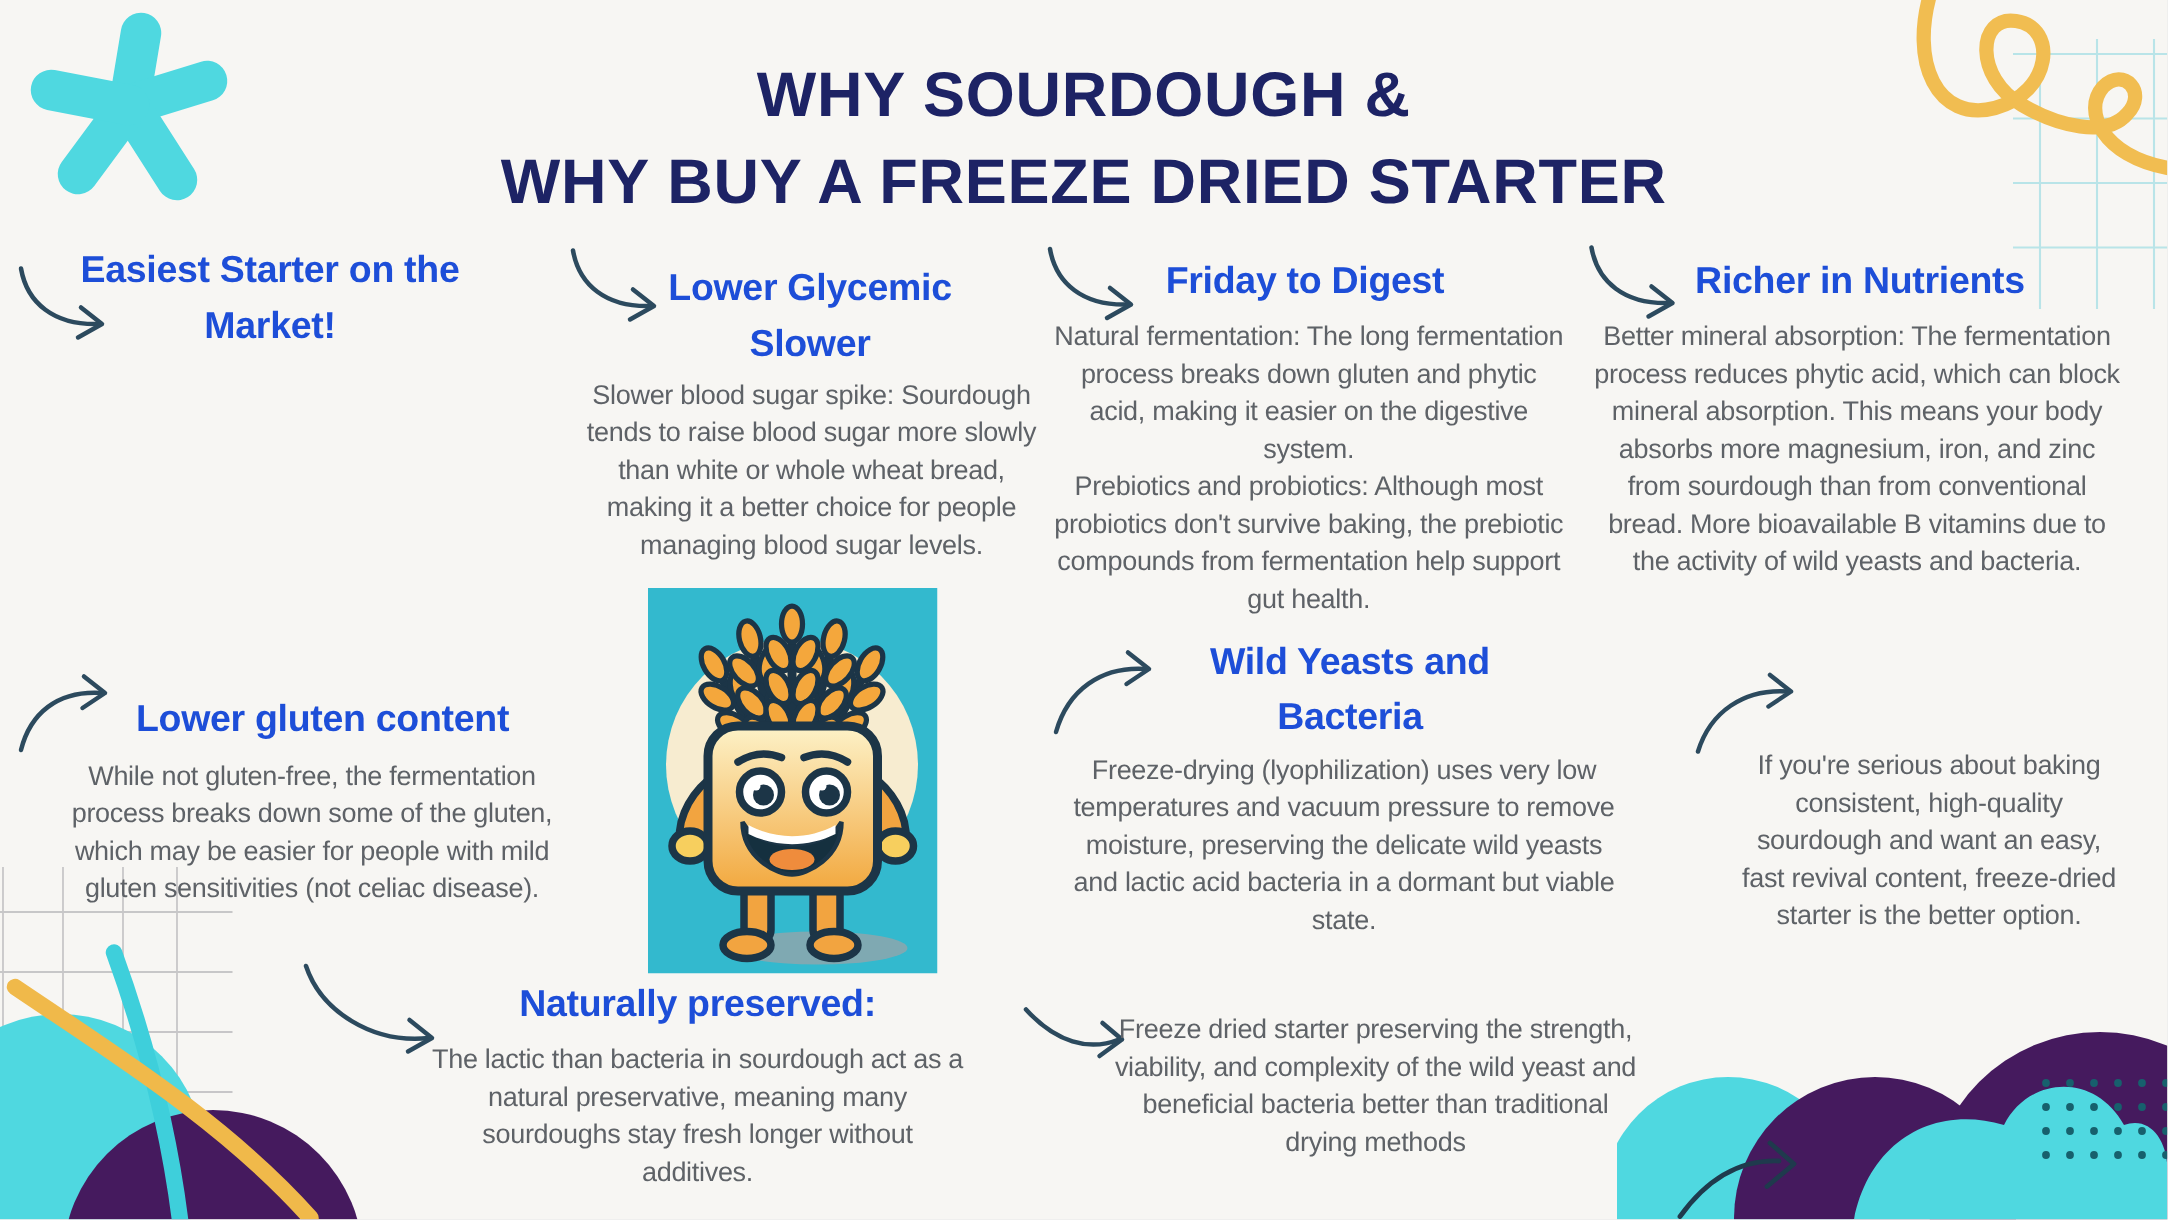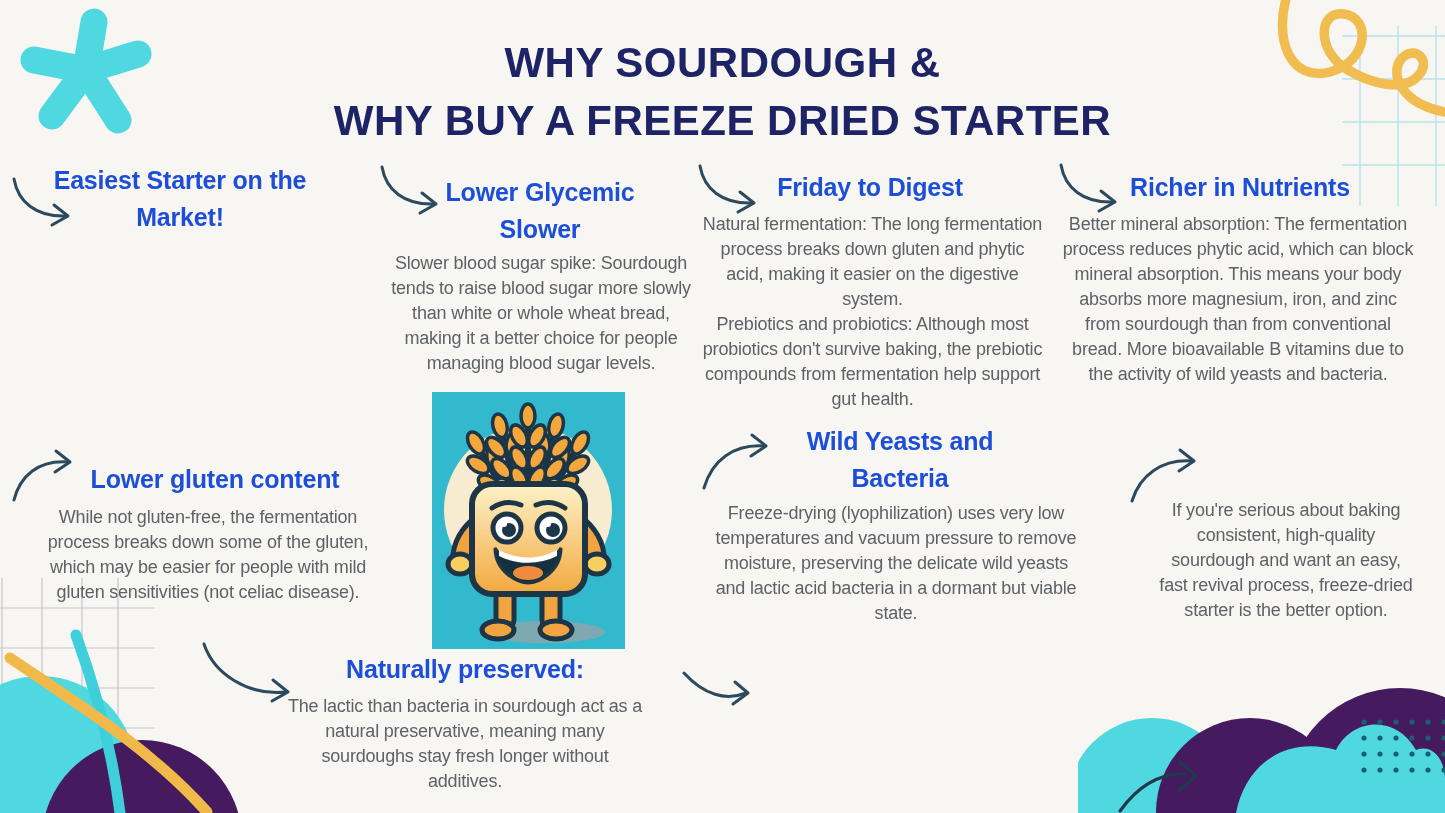--- a/index.html
+++ b/index.html
@@ -221,31 +221,32 @@
   <div class="abs body-text" style="left:710px;top:501px;width:372px">Freeze-drying (lyophilization) uses very low temperatures and vacuum pressure to remove moisture, preserving the delicate wild yeasts and lactic acid bacteria in a dormant but viable state.</div>
   <div class="abs heading" style="left:760px;top:423px;width:280px">Wild Yeasts and
 Bacteria</div>
 
   <svg class="abs deco" style="left:1128px;top:445px" width="76" height="60" viewBox="0 0 76 60">
     <g stroke="#2c4a5e" fill="none" stroke-width="3" stroke-linecap="round" stroke-linejoin="round">
       <path d="M4,56 C12,30 34,14 64,16"></path>
         <path d="M52,5 L66,16 L51,26"></path>
     </g>
   </svg>
-  <div class="abs body-text" style="left:1155px;top:498px;width:262px">If you're serious about baking consistent, high-quality sourdough and want an easy, fast revival process, freeze-dried starter is the better option.</div>
+  <div class="abs body-text" style="left:1155px;top:498px;width:262px">If you're serious about baking consistent, high-quality sourdough and want an easy, fast revival content, freeze-dried starter is the better option.</div>
 
   <svg class="abs deco" style="left:196px;top:640px" width="104" height="66" viewBox="0 0 104 66">
     <g stroke="#2c4a5e" fill="none" stroke-width="3" stroke-linecap="round" stroke-linejoin="round">
       <path d="M8,4 C18,34 52,56 90,52"></path>
         <path d="M77,40 L92,52 L76,61"></path>
     </g>
   </svg>
   <div class="abs heading" style="left:320px;top:651px;width:290px">Naturally preserved:</div>
   <div class="abs body-text" style="left:285px;top:694px;width:360px">The lactic than bacteria in sourdough act as a natural preservative, meaning many sourdoughs stay fresh longer without additives.</div>
 
   <svg class="abs deco" style="left:682px;top:665px" width="76" height="46" viewBox="0 0 76 46">
     <g stroke="#2c4a5e" fill="none" stroke-width="3" stroke-linecap="round" stroke-linejoin="round">
       <path d="M2,8 C22,30 44,36 64,28"></path>
         <path d="M53,17 L66,28 L51,39"></path>
     </g>
   </svg>
+  <div class="abs body-text" style="left:742px;top:674px;width:350px">Freeze dried starter preserving the strength, viability, and complexity of the wild yeast and beneficial bacteria better than traditional drying methods</div>
 
 </div>
 
 </body></html>

